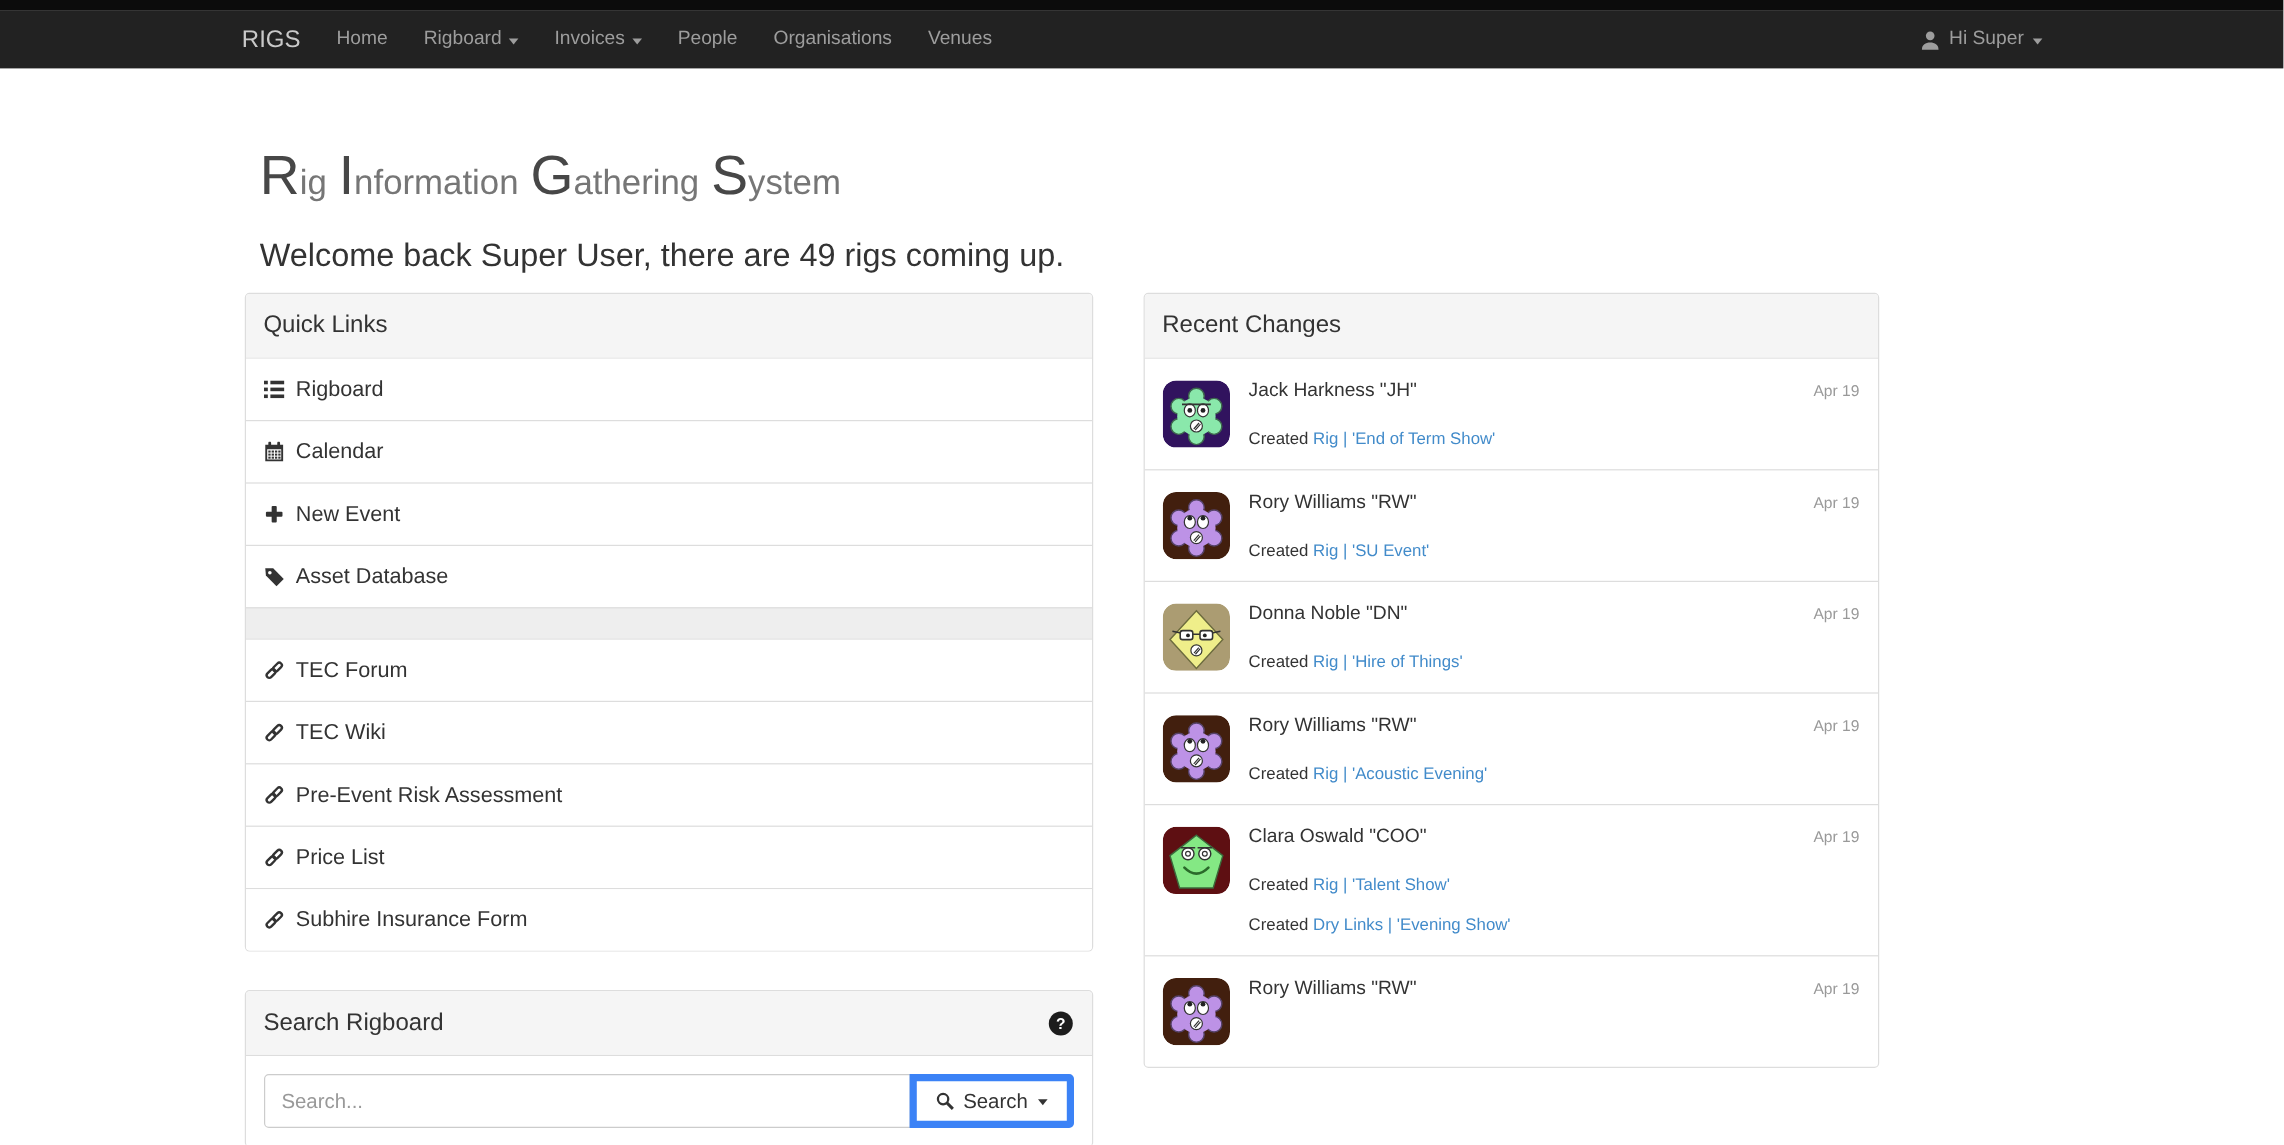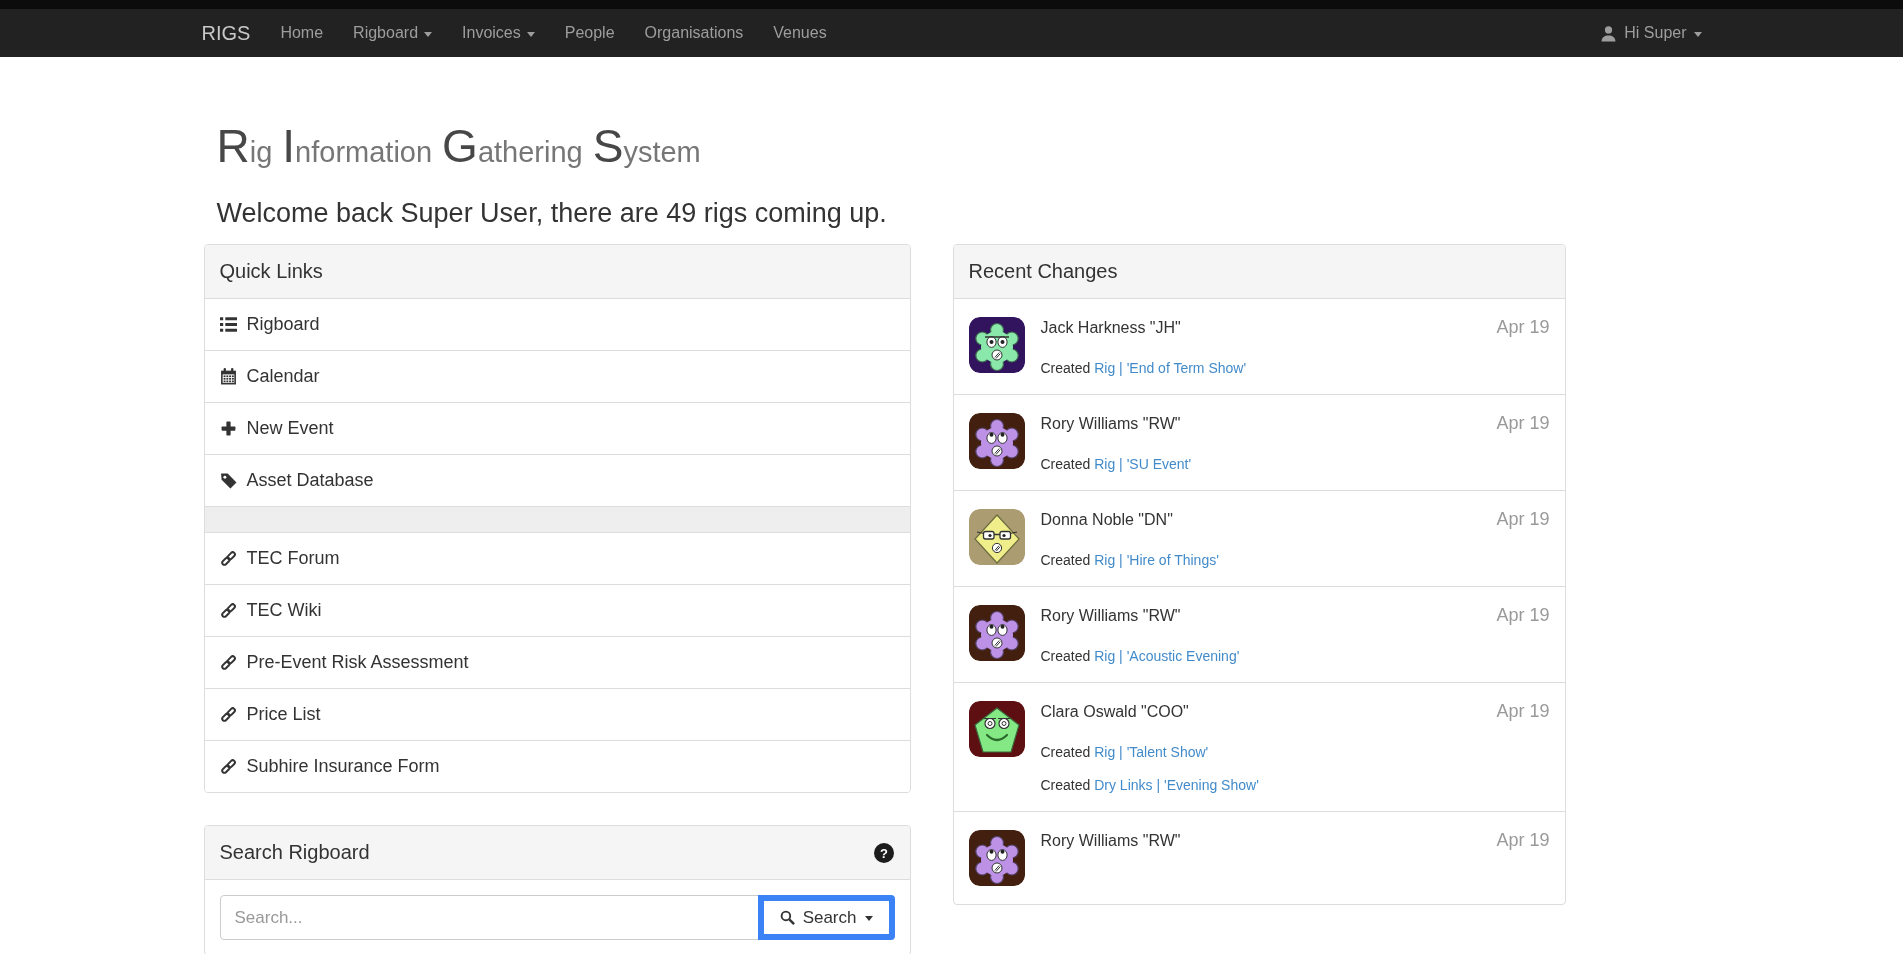--- a/index.html
+++ b/index.html
@@ -67,21 +67,21 @@
   .search-btn svg { width:15px; height:15px; }
   
   .media-list { list-style:none; margin:0; padding:0; }
   .media-item { display:flex; gap:16px; padding:18px 15px; border-top:1px solid #ddd; }
   .media-list .media-item:first-child { border-top:none; }
   .avatar { width:56px; height:56px; flex:0 0 56px; }
   .avatar svg { display:block; border-radius:11px; }
   .media-body { flex:1; min-width:0; }
   .media-head { display:flex; justify-content:space-between; align-items:baseline; }
   .media-name { font-size:16px; color:#333; }
-  .media-date { font-size:18px; color:#999; }
+  .media-date { font-size:13px; color:#999; }
   .media-action { margin:22px 0 0 0; font-size:14px; color:#333; }
   .media-action + .media-action { margin-top:17px; }
   .media-action a { color:#428bca; text-decoration:none; cursor:pointer; }
 </style>
 </head>
 <body>
 
 <div class="top-strip"></div>
 
 <nav class="navbar">

